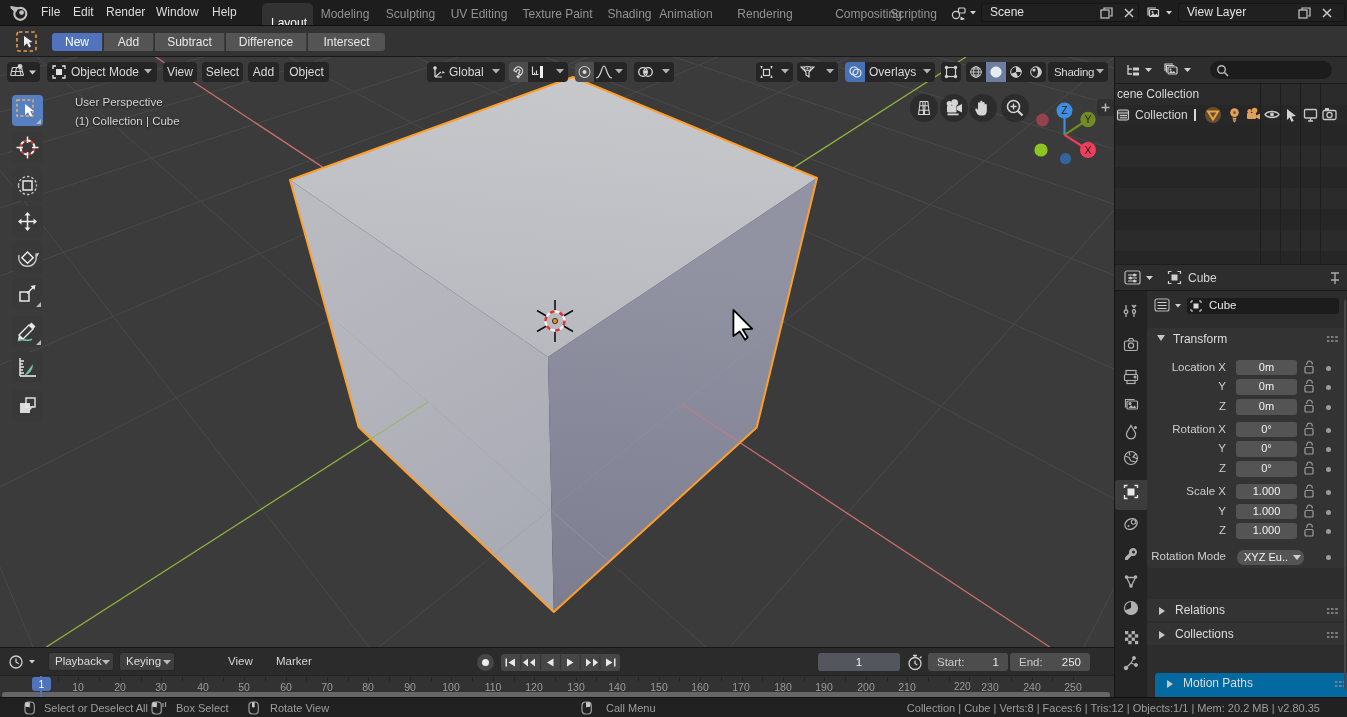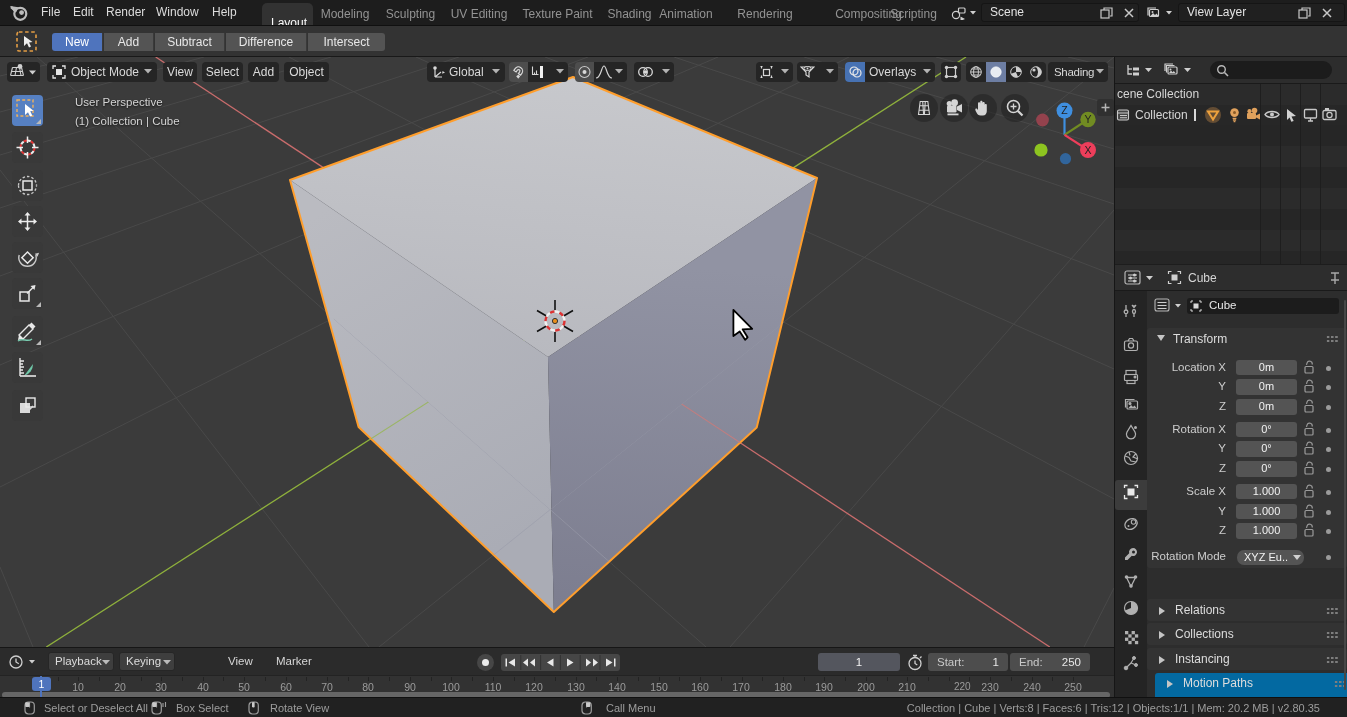--- a/index.html
+++ b/index.html
@@ -693,25 +693,20 @@
       <div class="abs" style="left:0;top:308px;width:200px;height:22px;background:#333333;border-radius:3px;">
         <span class="tri-r" style="position:absolute;left:12px;top:8px;"></span>
         <span style="position:absolute;left:28px;top:4px;color:#ddd;font-size:12px;">Relations</span>
         <span class="drag" style="top:8px;"></span>
       </div>
       <div class="abs" style="left:0;top:332px;width:200px;height:22px;background:#333333;border-radius:3px;">
         <span class="tri-r" style="position:absolute;left:12px;top:8px;"></span>
         <span style="position:absolute;left:28px;top:4px;color:#ddd;font-size:12px;">Collections</span>
         <span class="drag" style="top:8px;"></span>
       </div>
-      <div class="abs" style="left:0;top:357px;width:200px;height:22px;background:#333333;border-radius:3px;">
-        <span class="tri-r" style="position:absolute;left:12px;top:8px;"></span>
-        <span style="position:absolute;left:28px;top:4px;color:#ddd;font-size:12px;">Instancing</span>
-        <span class="drag" style="top:8px;"></span>
-      </div>
       <div class="abs" style="left:0;top:382px;width:200px;height:24px;background:#0369a1;border-radius:3px 3px 0 0;margin-left:8px;">
         <span class="tri-r" style="position:absolute;left:12px;top:7px;"></span>
         <span style="position:absolute;left:28px;top:3px;color:#ddd;font-size:12px;">Motion Paths</span>
         <span class="drag" style="top:7px;"></span>
       </div>
       <div id="xformrows">
           <div class="abs" style="left:0;top:69.5px;width:79px;text-align:right;color:#cdcdcd;font-size:11.5px;">Location X</div>
 <div class="abs" style="left:89px;top:68.5px;width:61px;height:15.5px;background:#545454;border-radius:3px;color:#f2f2f2;font-size:11px;text-align:center;line-height:15px;">0m</div>
 <svg class="abs" style="left:156px;top:68.5px;" width="13" height="15" viewBox="0 0 13 15">
  <rect x="2" y="6.5" width="8" height="6.5" rx="1" fill="none" stroke="#9b9b9b" stroke-width="1.2"></rect>

